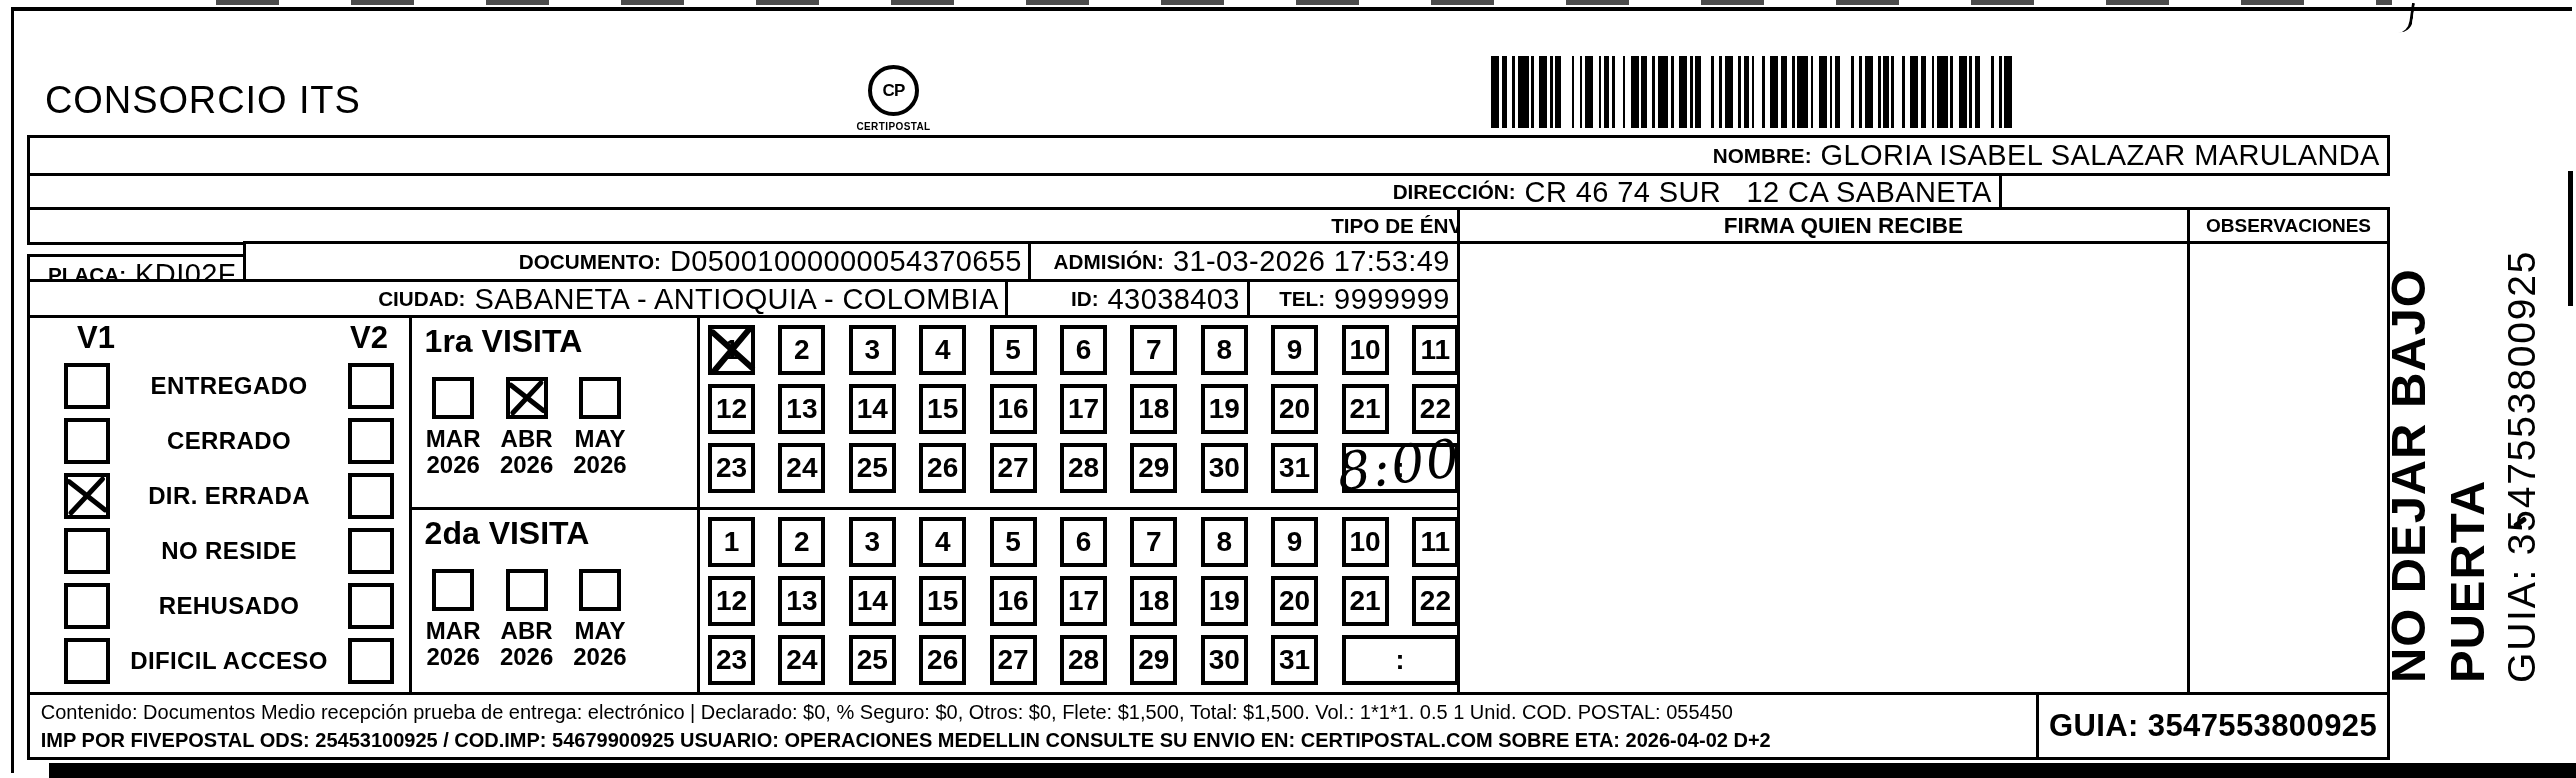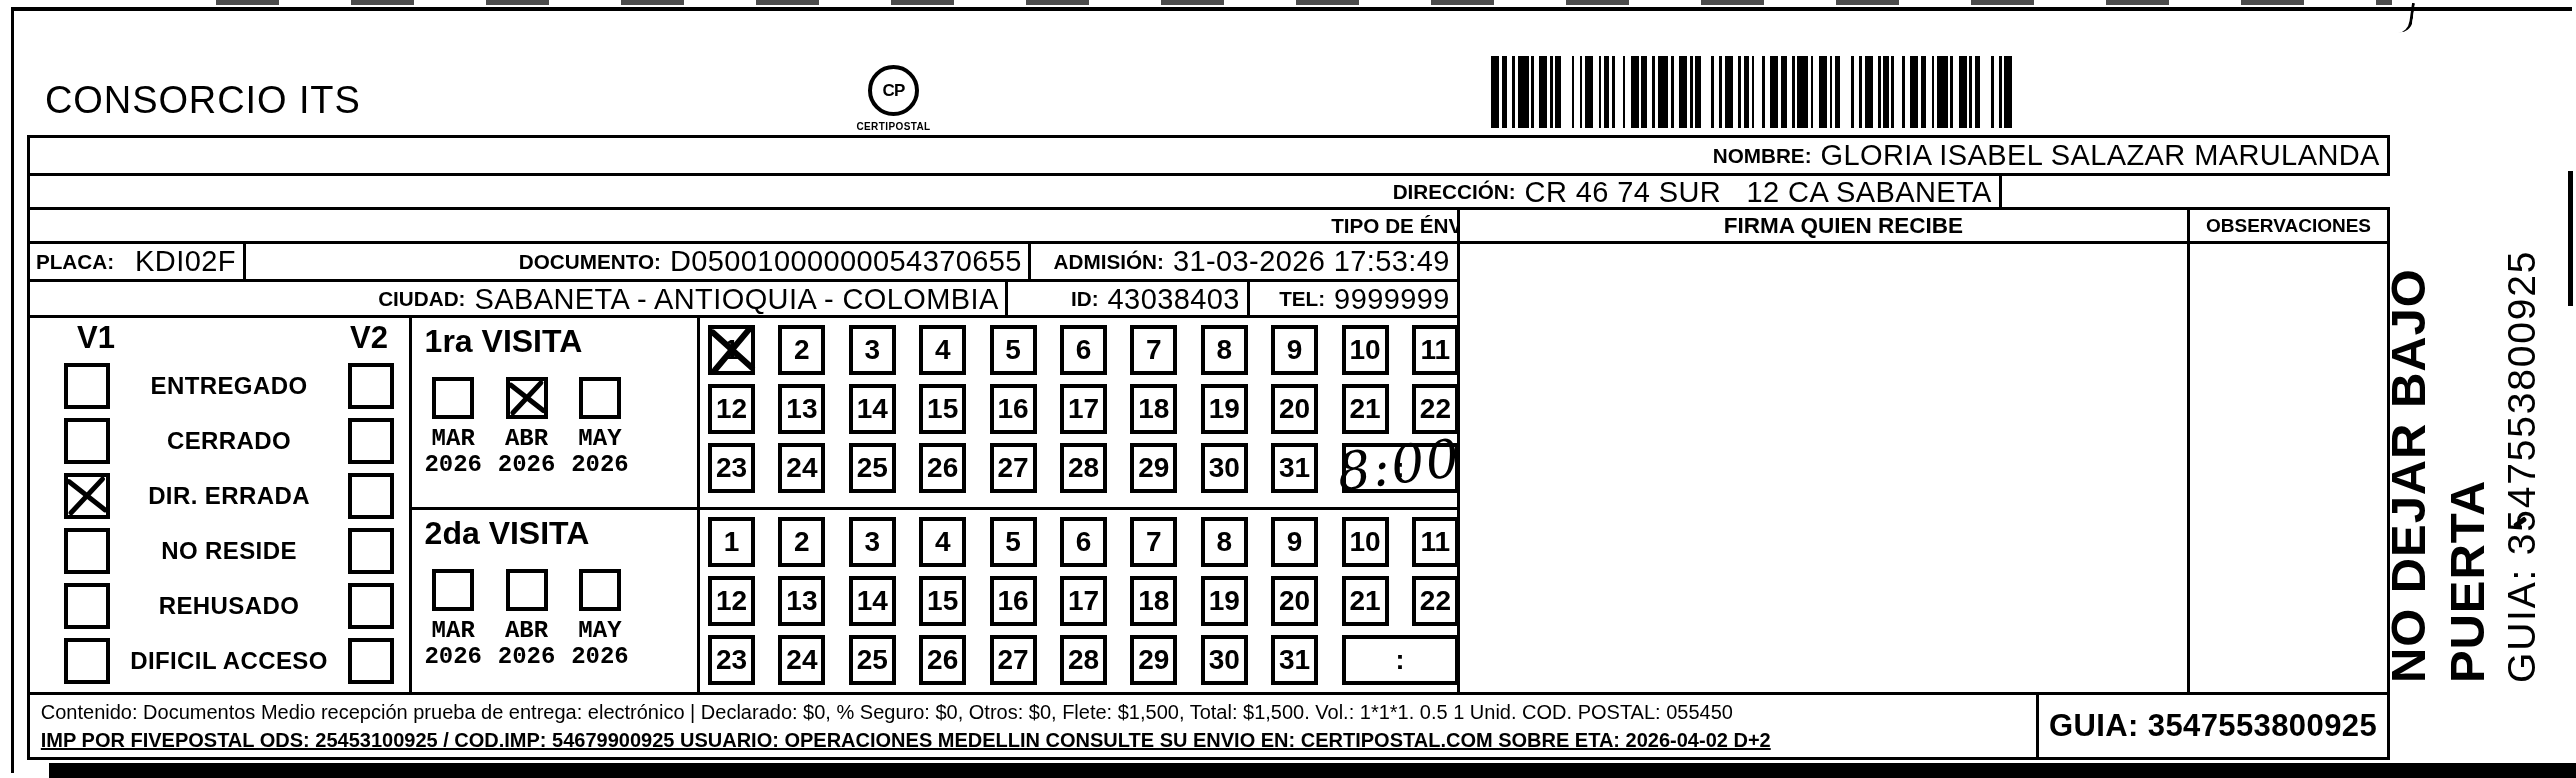--- a/index.html
+++ b/index.html
@@ -33,40 +33,40 @@
   .status-row .slabel{flex:1;text-align:center;font-weight:700;font-size:24px;letter-spacing:0.4px;}
   .cbx{width:38px;height:38px;border:4.5px solid #000;position:relative;flex:none;background:#fff;}
   .cbx.v1{margin-left:34px;} .cbx.v2{margin-right:16px;}
   .cbx.checked::before,.cbx.checked::after{content:"";position:absolute;top:50%;left:50%;
       width:135%;height:5.4px;background:#000;border-radius:2.7px;}
   .cbx.checked::before{transform:translate(-50%,-50%) rotate(38deg);}
   .cbx.checked::after{transform:translate(-50%,-50%) rotate(-47deg);}
   
   .vtitle{position:absolute;left:12.6px;top:5.4px;font-weight:700;font-size:32px;}
   .months{position:absolute;left:7.2px;top:59px;display:flex;gap:5.4px;}
-  .month-col{width:68px;display:flex;flex-direction:column;align-items:center;font-family:Liberation Mono, monospace;}
+  .month-col{width:68px;display:flex;flex-direction:column;align-items:center;}
   .month-col .cbx{width:34px;height:34px;margin:0;}
   .month-col .mlab{font-weight:700;font-size:24px;margin-top:7.2px;line-height:25px;}
   .month-col .myr{font-weight:700;font-size:24px;line-height:27px;}
   
   .calgrid{position:absolute;left:8px;top:7.2px;}
   .cal-row{display:flex;gap:23.4px;margin-bottom:9px;}
   .day{width:47px;height:50px;border:4.5px solid #000;box-sizing:border-box;position:relative;
        display:flex;align-items:center;justify-content:center;font-weight:700;font-size:28px;}
   .day.marked::before,.day.marked::after{content:"";position:absolute;top:50%;left:50%;
        width:150%;height:6.3px;background:#000;border-radius:3.6px;}
   .day.marked::before{transform:translate(-50%,-50%) rotate(42deg);}
   .day.marked::after{transform:translate(-50%,-50%) rotate(-50deg);}
   .time-cell{width:117px;height:50px;border:4.5px solid #000;box-sizing:border-box;position:relative;
        display:flex;align-items:center;justify-content:center;font-weight:700;font-size:27px;}
   .hand{position:absolute;left:-9px;top:-12.6px;font-family:"DejaVu Serif",serif;font-style:italic;
        font-size:52px;font-weight:400;transform:rotate(-7deg);white-space:nowrap;letter-spacing:1.8px;}
   
   .fline{white-space:nowrap;font-size:20px;line-height:28px;}
-  .fline.b{font-weight:700;text-decoration:underline;}
+  .fline.b{font-weight:700;}
   .guia-val{font-size:31px;font-weight:600;letter-spacing:0.4px;white-space:pre;}
   
   .side{position:absolute;left:2379px;top:86px;height:597px;width:119px;
         writing-mode:vertical-rl;transform:rotate(180deg);}
   .side .s1{font-weight:700;font-size:49px;letter-spacing:0.9px;line-height:59px;}
   .side .s2{font-size:39px;letter-spacing:1.8px;line-height:50px;}
 </style>
 </head>
 <body>
 
@@ -222,21 +222,21 @@
   <span class="lbl">TIPO DE ÉNVIO:</span>
   <span class="val">PRIMER ENVIO</span>
 </div>
 <div class="cell hdrcell" style="left:1457px;top:207px;width:734px;height:38px;font-size:22.5px;padding-left:46px;">
   <span>FIRMA QUIEN RECIBE</span>
 </div>
 <div class="cell hdrcell" style="left:2187px;top:207px;width:203px;height:38px;font-size:19px;padding:0 1.8px;">
   <span>OBSERVACIONES</span>
 </div>
 
-<div class="cell" style="left:27px;top:241px;width:219px;height:41px;gap:12px;">
+<div class="cell" style="left:27px;top:254px;width:219px;height:41px;">
   <span class="lbl">PLACA:</span>
   <span class="val">KDI02F</span>
 </div>
 <div class="cell" style="left:243px;top:241px;width:789px;height:41px;">
   <span class="lbl">DOCUMENTO:</span>
   <span class="val">D05001000000054370655</span>
 </div>
 <div class="cell" style="left:1028px;top:241px;width:432px;height:41px;">
   <span class="lbl">ADMISIÓN:</span>
   <span class="val">31-03-2026 17:53:49</span>

